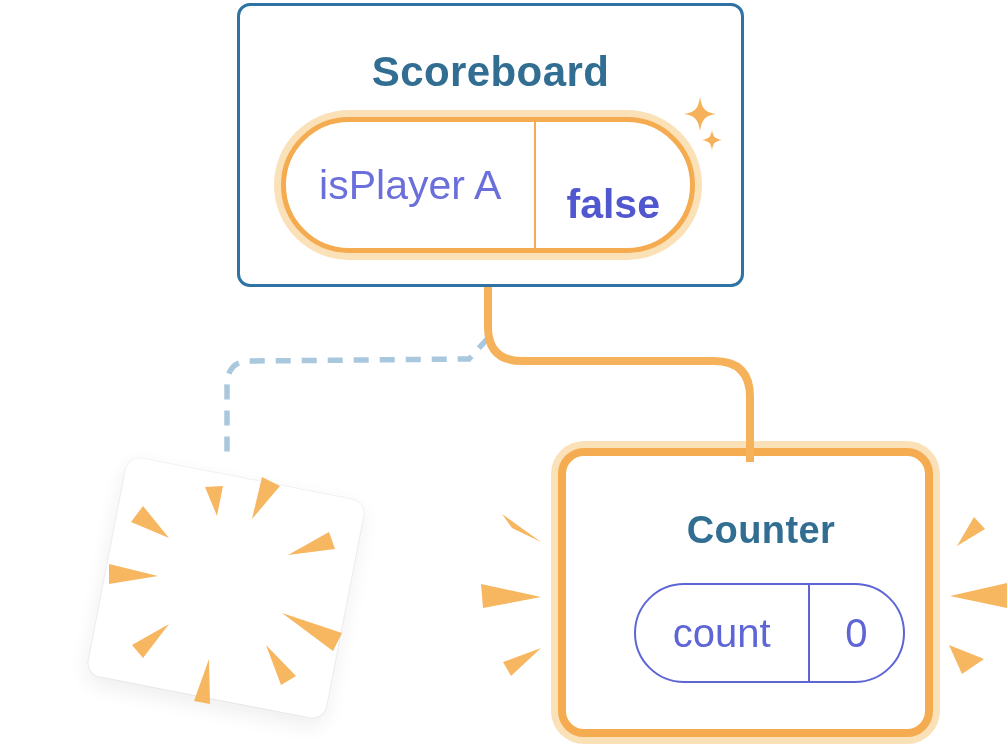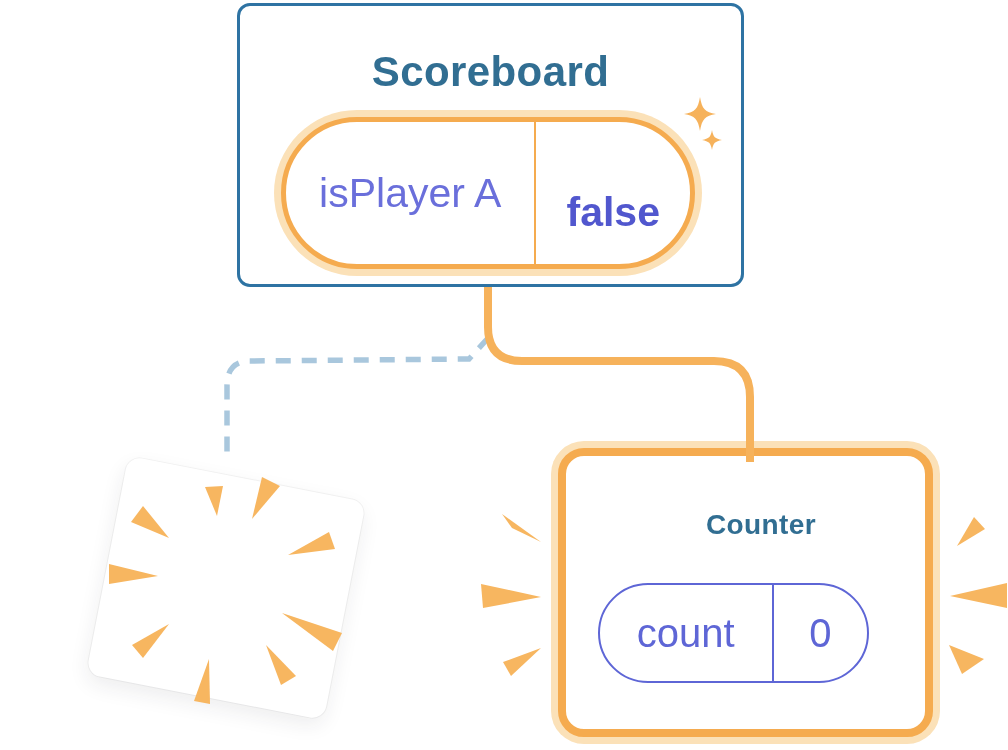--- a/index.html
+++ b/index.html
@@ -37,33 +37,33 @@
     left:105px;top:477px;width:242px;height:222px;
     border-radius:14px;transform:rotate(11deg);
     box-shadow:0 0 0 1px rgba(35,39,47,0.05),0 8px 20px rgba(35,39,47,0.08);
   }
 
   .card-title{
     position:absolute;text-align:center;font-weight:600;
     color:var(--blue-text);letter-spacing:.4px;
   }
   .scoreboard-title{left:237px;top:49px;width:507px;font-size:42px;line-height:1.1;}
-  .counter-title{left:558px;top:510px;width:406px;font-size:28px;line-height:1.1;}
+  .counter-title{left:558px;top:510px;width:406px;font-size:38px;line-height:1.1;}
 
   
   .state-pill{
     position:absolute;display:flex;background:#fff;border-radius:999px;overflow:hidden;
   }
   .scoreboard-pill{
-    left:281px;top:117px;width:414px;height:152px;
+    left:281px;top:117px;width:414px;height:136px;
     border:5px solid var(--orange-border);
     box-shadow:0 0 0 7px var(--orange-soft);
   }
   .counter-pill{
-    left:598px;top:583px;width:271px;height:100px;
+    left:634px;top:583px;width:271px;height:100px;
     border:2px solid var(--purple-outline);
   }
   .pill-cell{display:flex;align-items:center;justify-content:center;height:100%;}
   .scoreboard-pill .pill-key{width:62%;border-right:2px solid var(--orange-border);
     font-size:41px;color:var(--purple-text);}
   .scoreboard-pill .pill-value{width:38%;font-size:41px;font-weight:700;color:var(--purple-bold);margin-top:19px;}
   .counter-pill .pill-key{width:65%;border-right:2px solid var(--purple-outline);
     font-size:40px;color:var(--purple-outline);}
   .counter-pill .pill-value{width:35%;font-size:40px;color:var(--purple-outline);}
 

